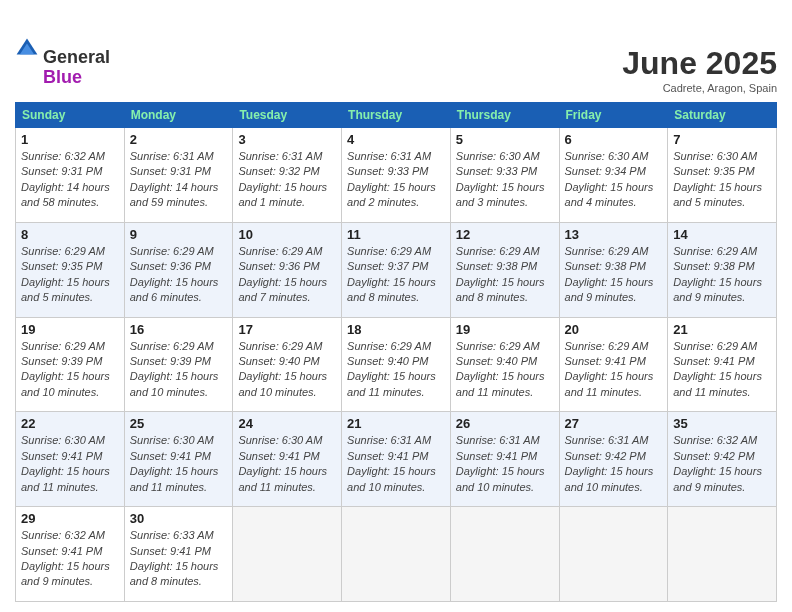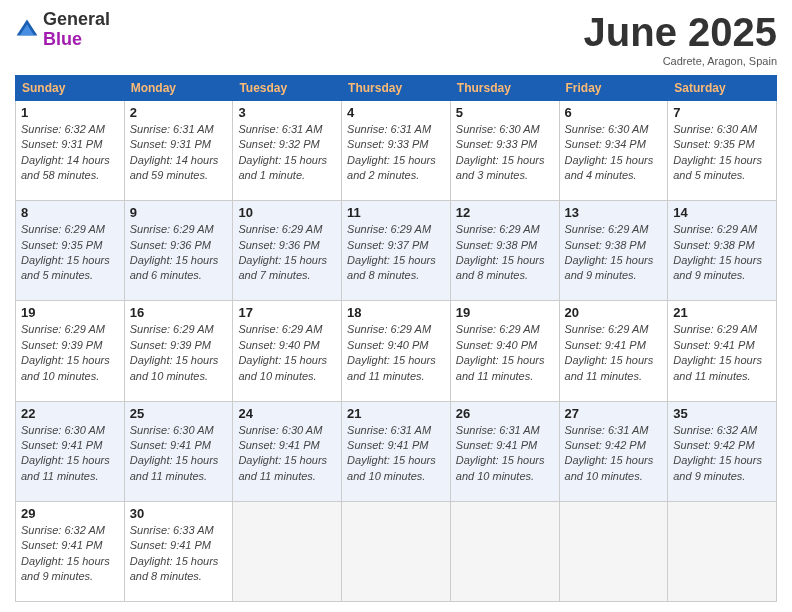--- a/index.html
+++ b/index.html
@@ -25,55 +25,57 @@
     }
     .logo {
       display: flex;
       align-items: center;
       gap: 4px;
     }
     .logo-text {
       display: flex;
       flex-direction: column;
       line-height: 1.1;
+      margin-top: 38px;
     }
     .logo-general {
       font-size: 18px;
       font-weight: bold;
       color: #333;
     }
     .logo-blue {
       font-size: 18px;
       font-weight: bold;
       color: #a21caf;
     }
     .logo-icon {
       width: 24px;
       height: 24px;
     }
     .title-block {
       text-align: right;
     }
     .month-title {
-      font-size: 40px;
+      font-size: 32px;
       font-weight: bold;
       color: #333;
+      margin-top: 35px;
     }
     .location {
       font-size: 11px;
       color: #555;
     }
     .calendar {
       width: 100%;
       border-collapse: collapse;
       flex: 1;
     }
     .calendar thead tr th {
       background: #1a5fb4;
-      color: #fdba74;
+      color: #86efac;
       font-size: 12px;
       font-weight: bold;
       padding: 5px 6px;
       text-align: left;
       border: 1px solid #1a5fb4;
     }
     .calendar tbody tr td {
       border: 1px solid #ccc;
       vertical-align: top;
       padding: 4px 5px;

